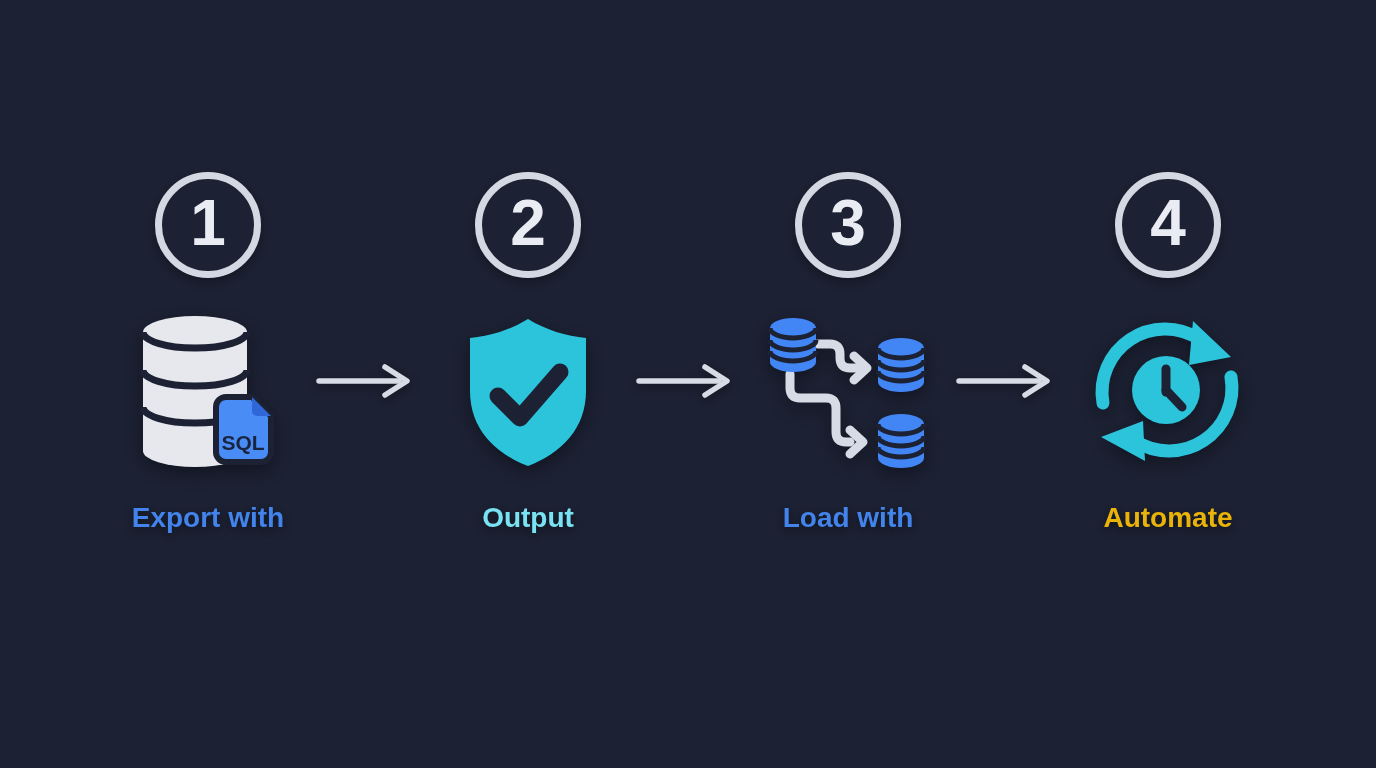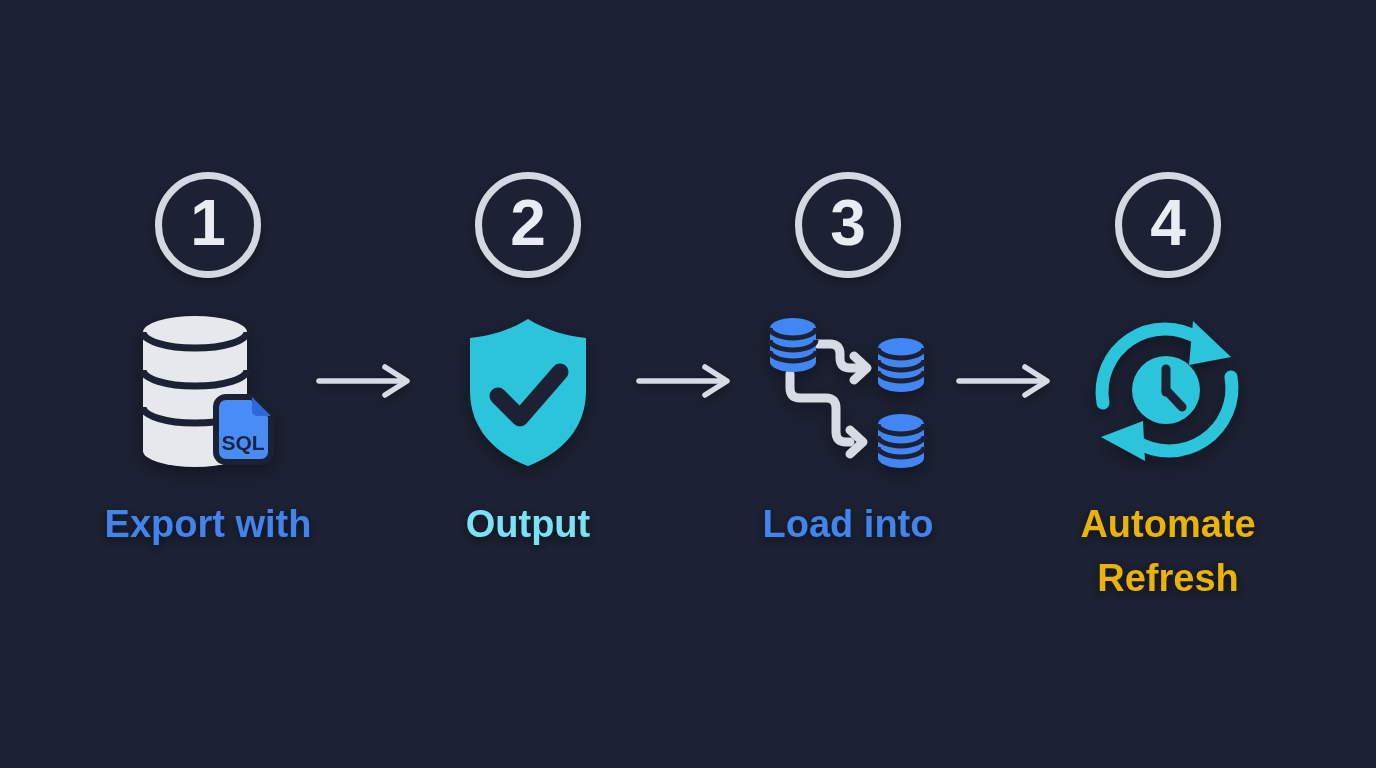--- a/index.html
+++ b/index.html
@@ -36,21 +36,21 @@
   }
   .num-circle span{transform:translateY(-2px);}
   .icon-box{
     height:160px;
     margin-top:34px;
     display:flex;align-items:center;justify-content:flex-end;
     filter:drop-shadow(0 6px 8px rgba(0,0,0,.35));
   }
   .step-label{
     margin-top:26px;
-    font-size:38px;
+    font-size:28px;
     font-weight:bold;
     text-align:center;
     line-height:1.42;
     white-space:nowrap;
     text-shadow:0 3px 8px rgba(0,0,0,.45);
   }
   .step-label .line{display:block;}
   .connector{
     width:80px;
     margin-top:187px;
@@ -147,21 +147,21 @@
 
           <g transform="translate(116,106)">
             <path d="M0,10 a23,10 0 0 1 46,0 v34 a23,10 0 0 1 -46,0 z" fill="#4285f4"></path>
             <path d="M0,10 a23,10 0 0 0 46,0" fill="none" stroke="#1c2133" stroke-width="5"></path>
             <path d="M0,22 a23,10 0 0 0 46,0" fill="none" stroke="#1c2133" stroke-width="5"></path>
             <path d="M0,33 a23,10 0 0 0 46,0" fill="none" stroke="#1c2133" stroke-width="5"></path>
           </g>
         </svg>
       </div>
       <div class="step-label" style="color: rgb(66, 132, 236);">
-        <span class="line">Load into</span>
+        <span class="line">Load with</span>
       </div>
     </div>
 
     <div class="connector">
       <svg width="110" height="44" viewBox="0 0 110 44">
         <line x1="6" y1="22" x2="86" y2="22" stroke="#d7dbe5" stroke-width="5.5" stroke-linecap="round"></line>
         <path d="M72,8 L94,22 L72,36" fill="none" stroke="#d7dbe5" stroke-width="5.5" stroke-linecap="round" stroke-linejoin="round"></path>
       </svg>
     </div>
 
@@ -177,18 +177,17 @@
           <path d="M138,64 A63,63 0 0 1 42,128" fill="none" stroke="#2bc4db" stroke-width="13" stroke-linecap="round"></path>
           <polygon points="50,108 8,124 52,148" fill="#2bc4db"></polygon>
 
           <circle cx="73" cy="77" r="34" fill="#2bc4db"></circle>
           <path d="M73,79 V56" fill="none" stroke="#1c2133" stroke-width="9" stroke-linecap="round"></path>
           <path d="M73,77 L89,94" fill="none" stroke="#1c2133" stroke-width="9" stroke-linecap="round"></path>
         </svg>
       </div>
       <div class="step-label" style="color: #eab308;">
         <span class="line">Automate</span>
-        <span class="line">Refresh</span>
       </div>
     </div>
 
   </div>
 </div>
 
 </body></html>

